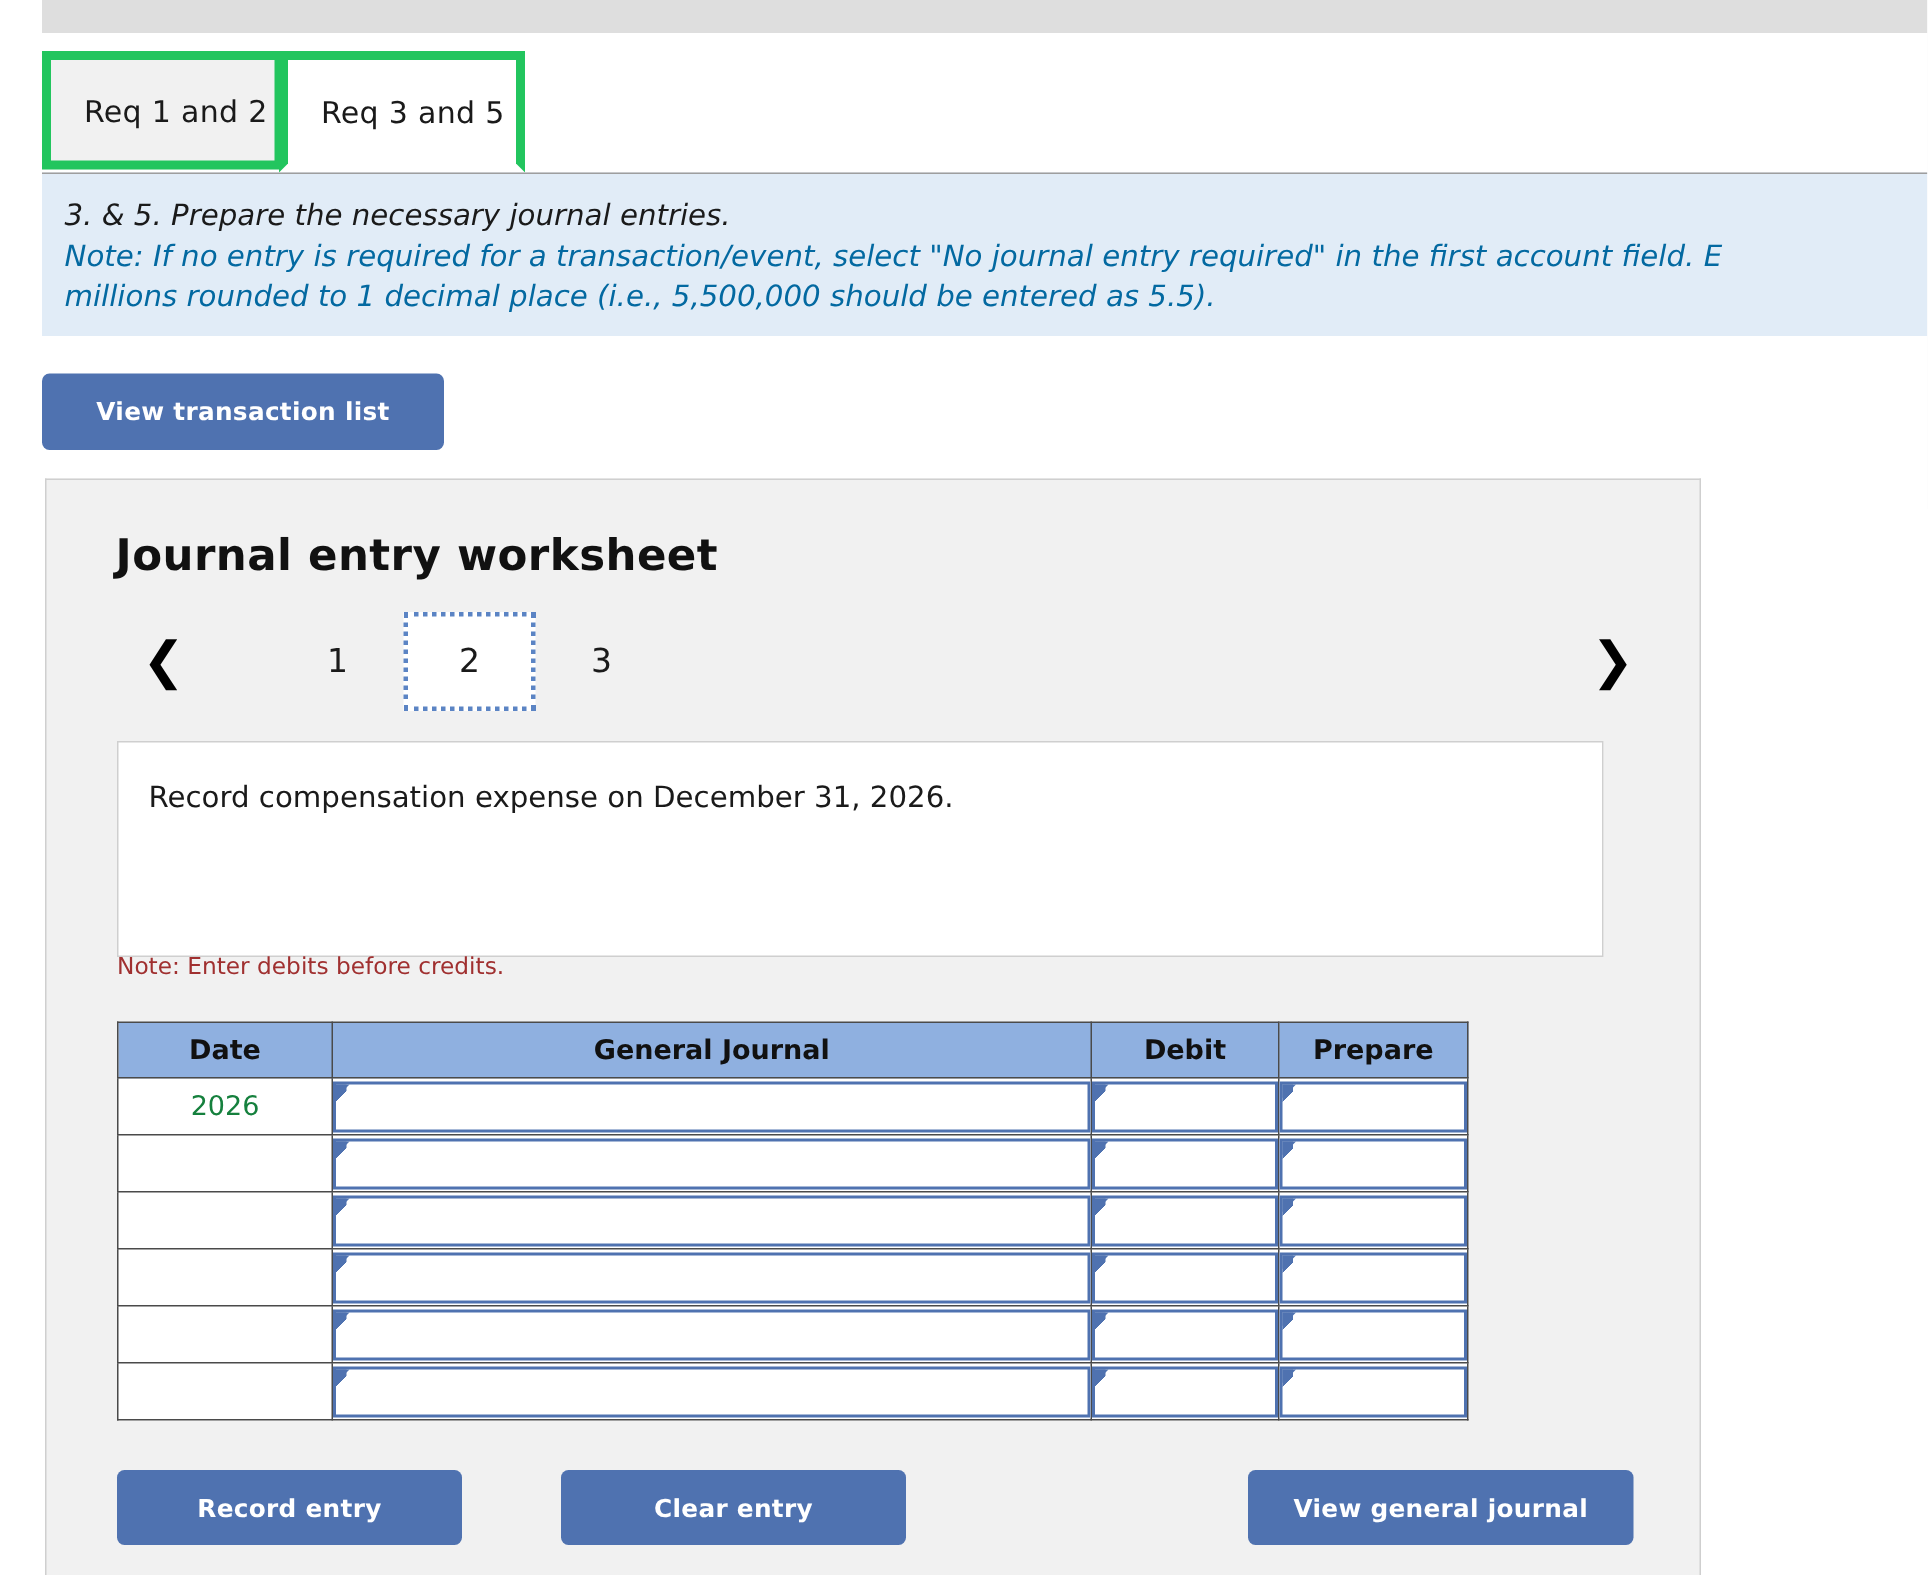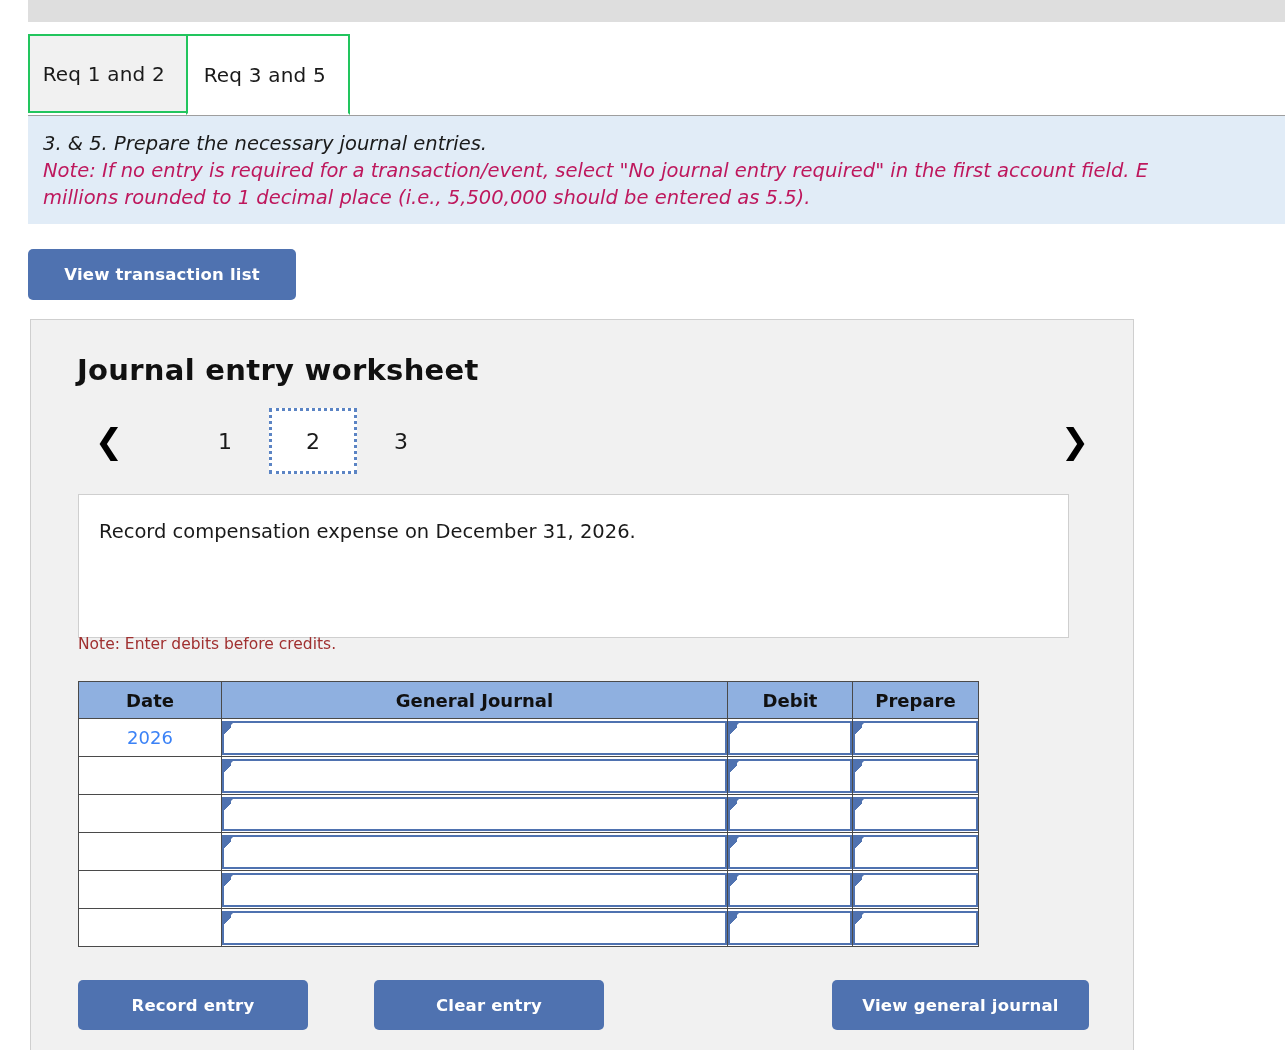--- a/index.html
+++ b/index.html
@@ -32,24 +32,24 @@
     left: 28px;
     top: 34px;
     width: 1257px;
     height: 82px;
   }
   .tab {
     position: absolute;
     top: 0;
     height: 79px;
     box-sizing: border-box;
-    border: 2px solid #22c55e;
+    border: 6px solid #22c55e;
     display: flex;
     align-items: center;
-    justify-content: flex-end;
+    justify-content: flex-start;
     font-size: 20px;
     color: #1a1a1a;
     padding: 0 22px;
     white-space: nowrap;
     letter-spacing: 0.2px;
   }
   .tab.inactive {
     left: 0;
     width: 161px;
     background: #f1f1f1;
@@ -76,21 +76,21 @@
     overflow: hidden;
     font-style: italic;
   }
   .instr-line {
     font-size: 19.5px;
     line-height: 27px;
     white-space: nowrap;
     color: #1a1a1a;
   }
   .instr-note {
-    color: #be185d;
+    color: #0369a1;
   }
 
   
   .btn {
     background: #4f72b0;
     color: #ffffff;
     border: none;
     border-radius: 5px;
     font-family: "DejaVu Sans", "Liberation Sans", sans-serif;
     font-weight: bold;
@@ -226,21 +226,21 @@
     box-sizing: border-box;
   }
   .col-date { width: 143px; }
   .col-journal { width: 506px; }
   .col-debit { width: 125px; }
   .col-credit { width: 126px; }
 
   .date-cell {
     text-align: center;
     font-size: 18px;
-    color: #3b82f6;
+    color: #15803d;
   }
 
   
   .cell-input {
     position: relative;
     width: 100%;
     height: 34px;
     margin: 1px 0 1px 0;
     border: 2px solid #4f72b0;
     background: #ffffff;

